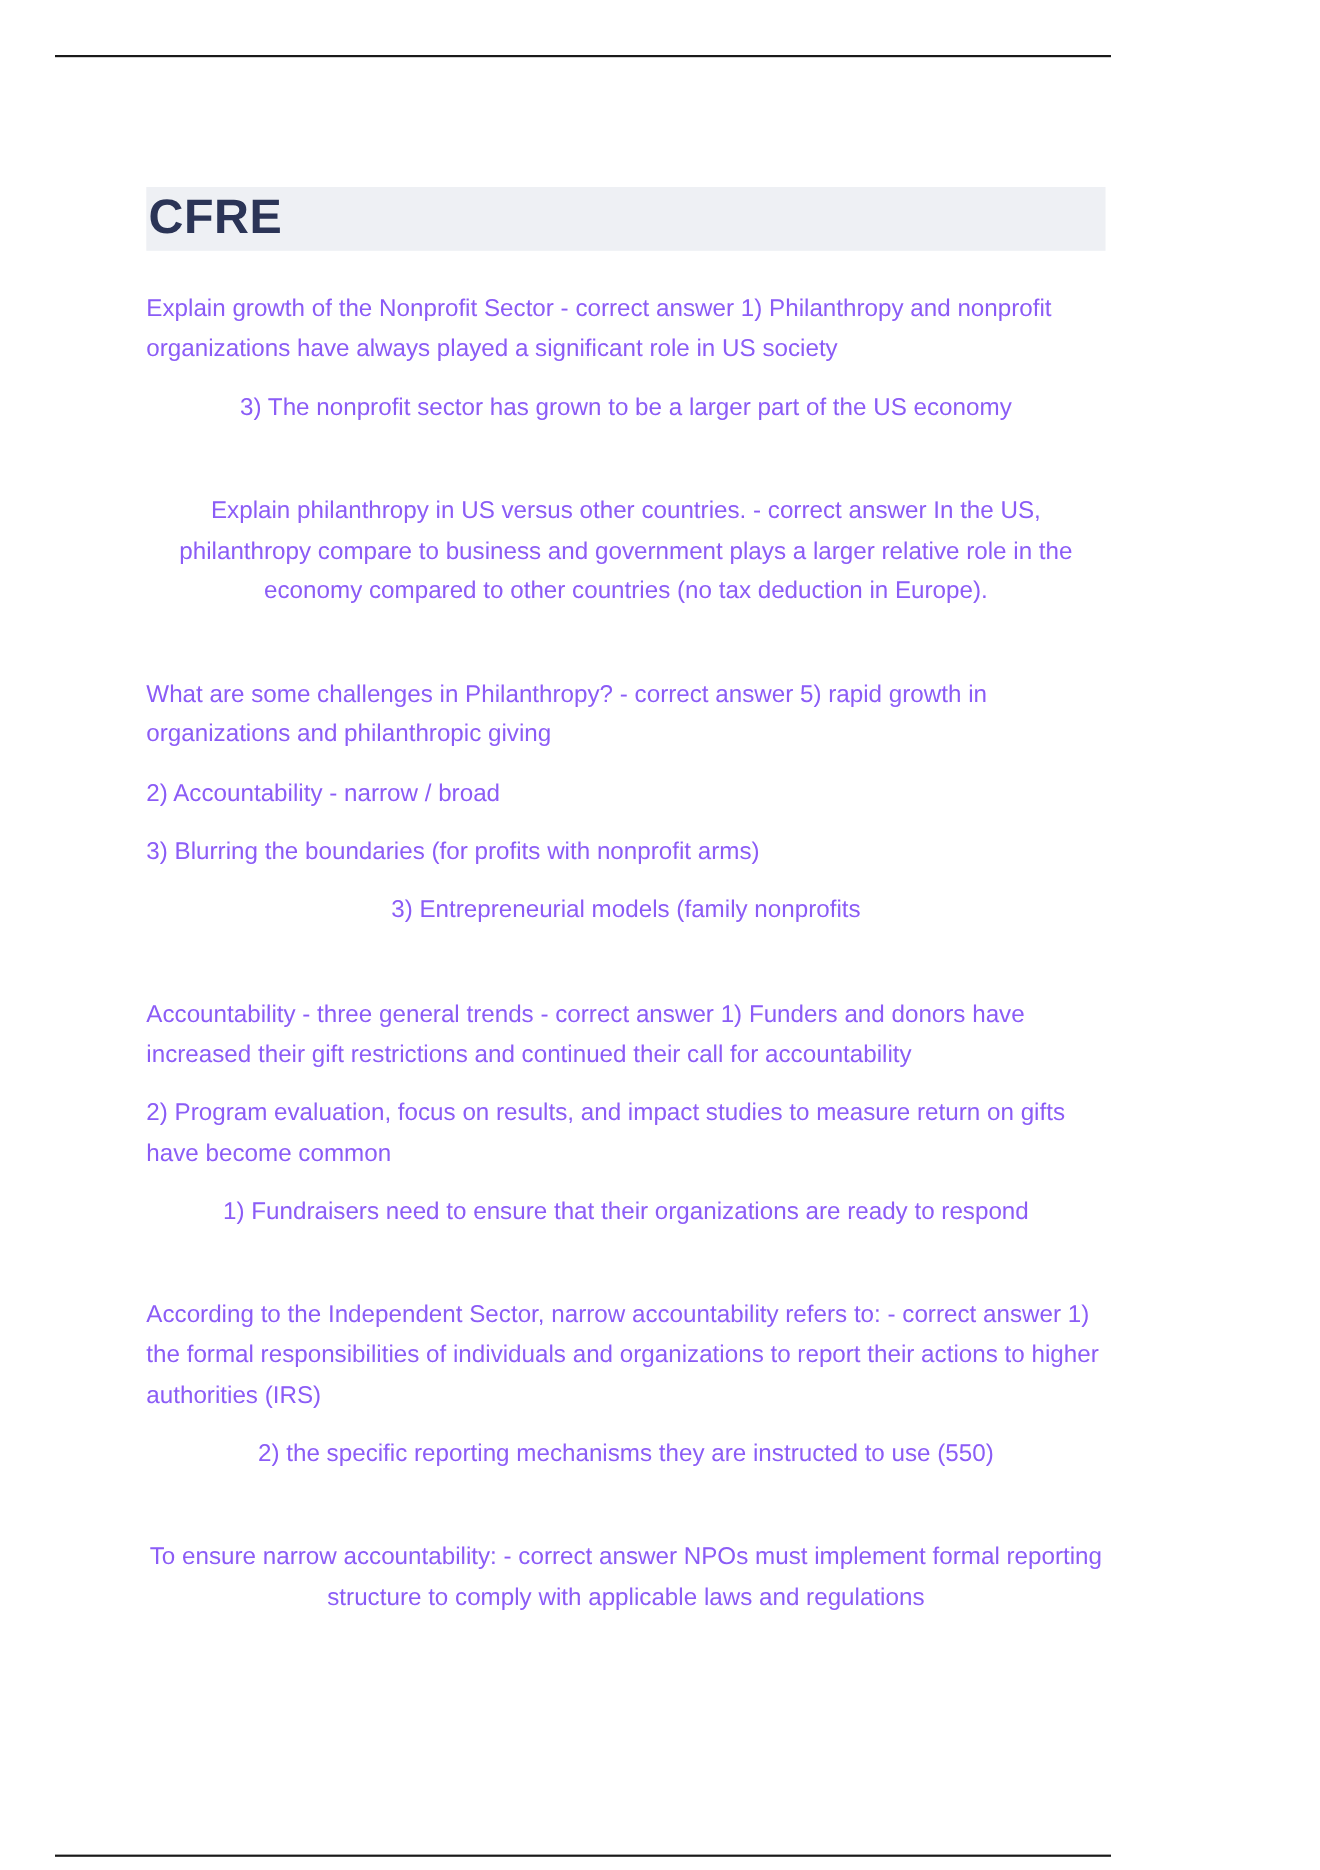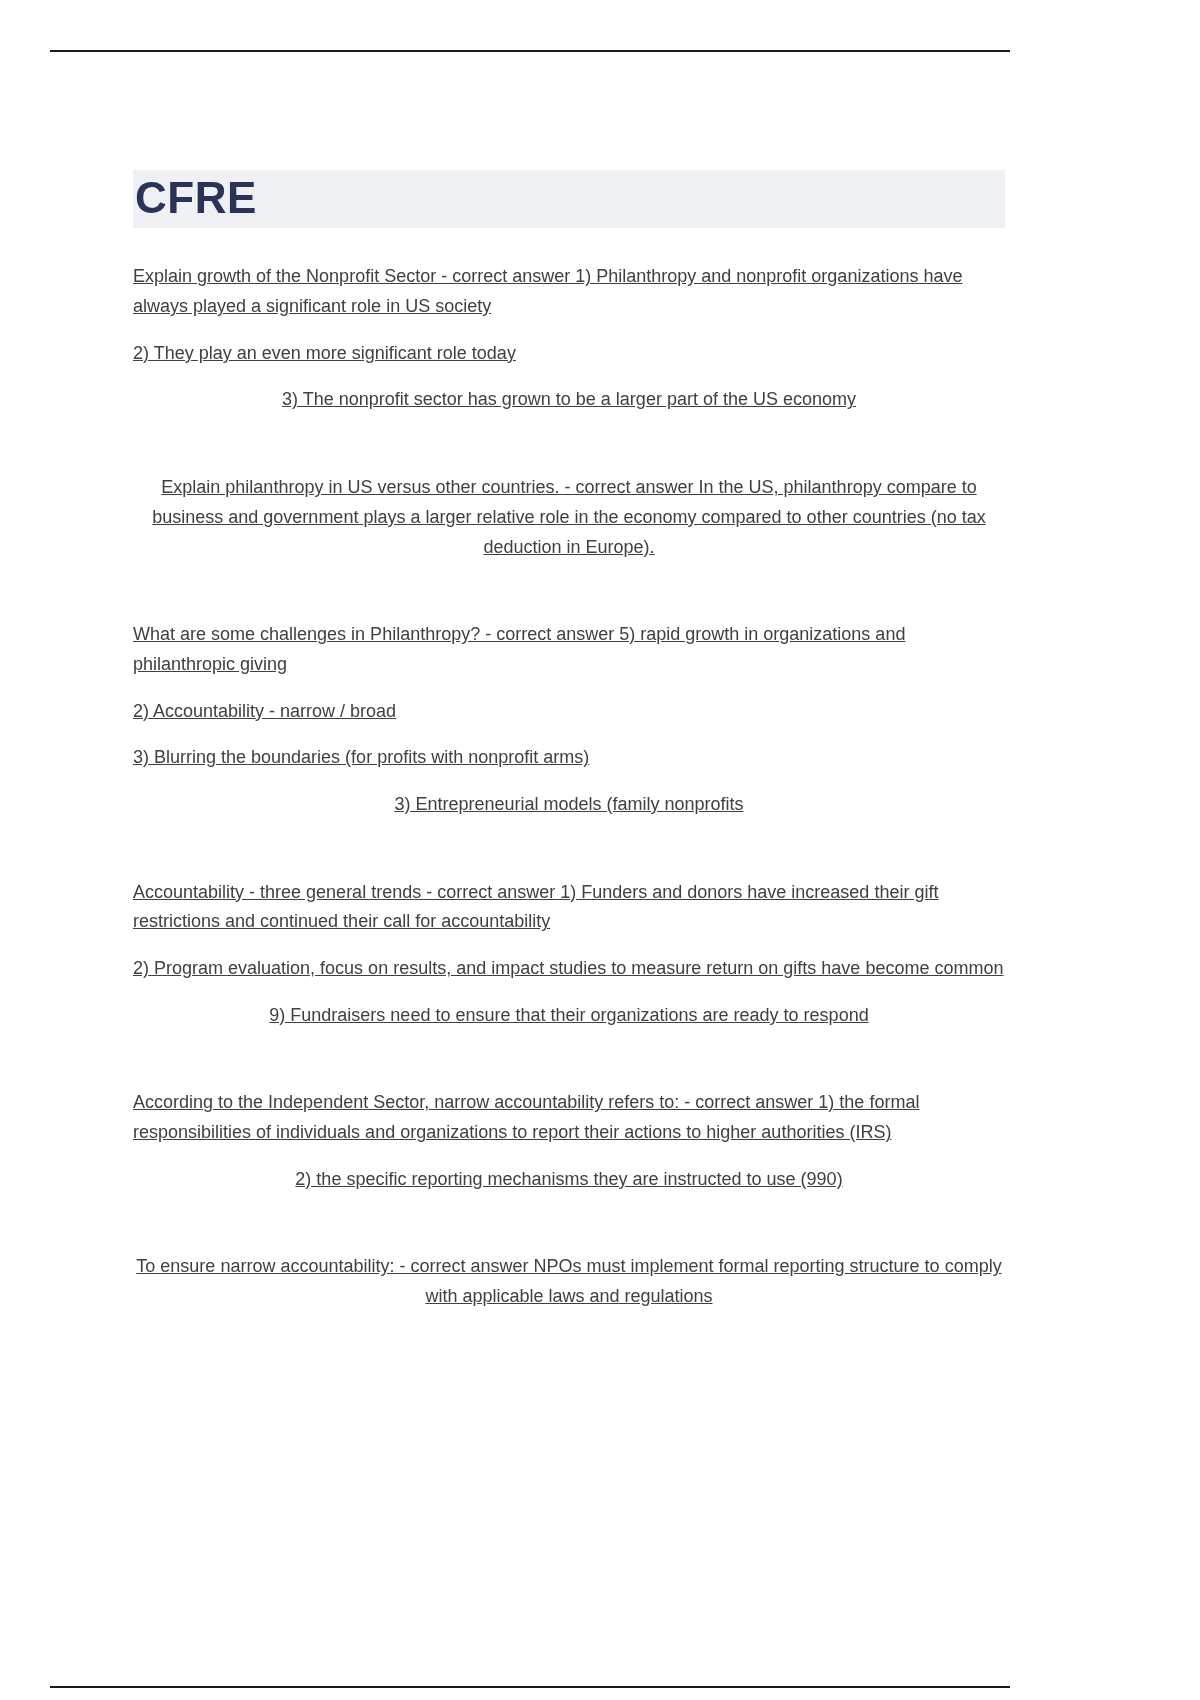--- a/index.html
+++ b/index.html
@@ -44,64 +44,62 @@
     line-height: 1.1;
     font-weight: 700;
     color: #2b3456;
     letter-spacing: 0.5px;
   }
   .block {
     margin-bottom: 58px;
   }
   .block p {
     margin: 0 0 17px 0;
-    font-size: 18px;
+    font-size: 22px;
     line-height: 1.65;
-    color: #404040;
+    color: #8b5cf6;
     font-weight: 400;
-    text-decoration: underline;
   }
   .block p:last-child {
     margin-bottom: 0;
     text-align: center;
   }
 </style>
 </head>
 <body>
 
 <div class="page">
   <div class="rule rule-top"></div>
 
   <div class="content">
     <div class="title-bar">
       <h1 class="doc-title">CFRE</h1>
     </div>
     <div id="blocks">
         <div class="block">
           <p>Explain growth of the Nonprofit Sector - correct answer 1) Philanthropy and nonprofit organizations have always played a significant role in US society</p>
-          <p>2) They play an even more significant role today</p>
           <p>3) The nonprofit sector has grown to be a larger part of the US economy</p>
         </div>
         <div class="block">
           <p>Explain philanthropy in US versus other countries. - correct answer In the US, philanthropy compare to business and government plays a larger relative role in the economy compared to other countries (no tax deduction in Europe).</p>
         </div>
         <div class="block">
           <p>What are some challenges in Philanthropy? - correct answer 5) rapid growth in organizations and philanthropic giving</p>
           <p>2) Accountability - narrow / broad</p>
           <p>3) Blurring the boundaries (for profits with nonprofit arms)</p>
           <p>3) Entrepreneurial models (family nonprofits</p>
         </div>
         <div class="block">
           <p>Accountability - three general trends - correct answer 1) Funders and donors have increased their gift restrictions and continued their call for accountability</p>
           <p>2) Program evaluation, focus on results, and impact studies to measure return on gifts have become common</p>
-          <p>9) Fundraisers need to ensure that their organizations are ready to respond</p>
+          <p>1) Fundraisers need to ensure that their organizations are ready to respond</p>
         </div>
         <div class="block">
           <p>According to the Independent Sector, narrow accountability refers to: - correct answer 1) the formal responsibilities of individuals and organizations to report their actions to higher authorities (IRS)</p>
-          <p>2) the specific reporting mechanisms they are instructed to use (990)</p>
+          <p>2) the specific reporting mechanisms they are instructed to use (550)</p>
         </div>
         <div class="block">
           <p>To ensure narrow accountability: - correct answer NPOs must implement formal reporting structure to comply with applicable laws and regulations</p>
         </div>
       </div>
   </div>
 
   <div class="rule rule-bottom"></div>
 </div>
 

